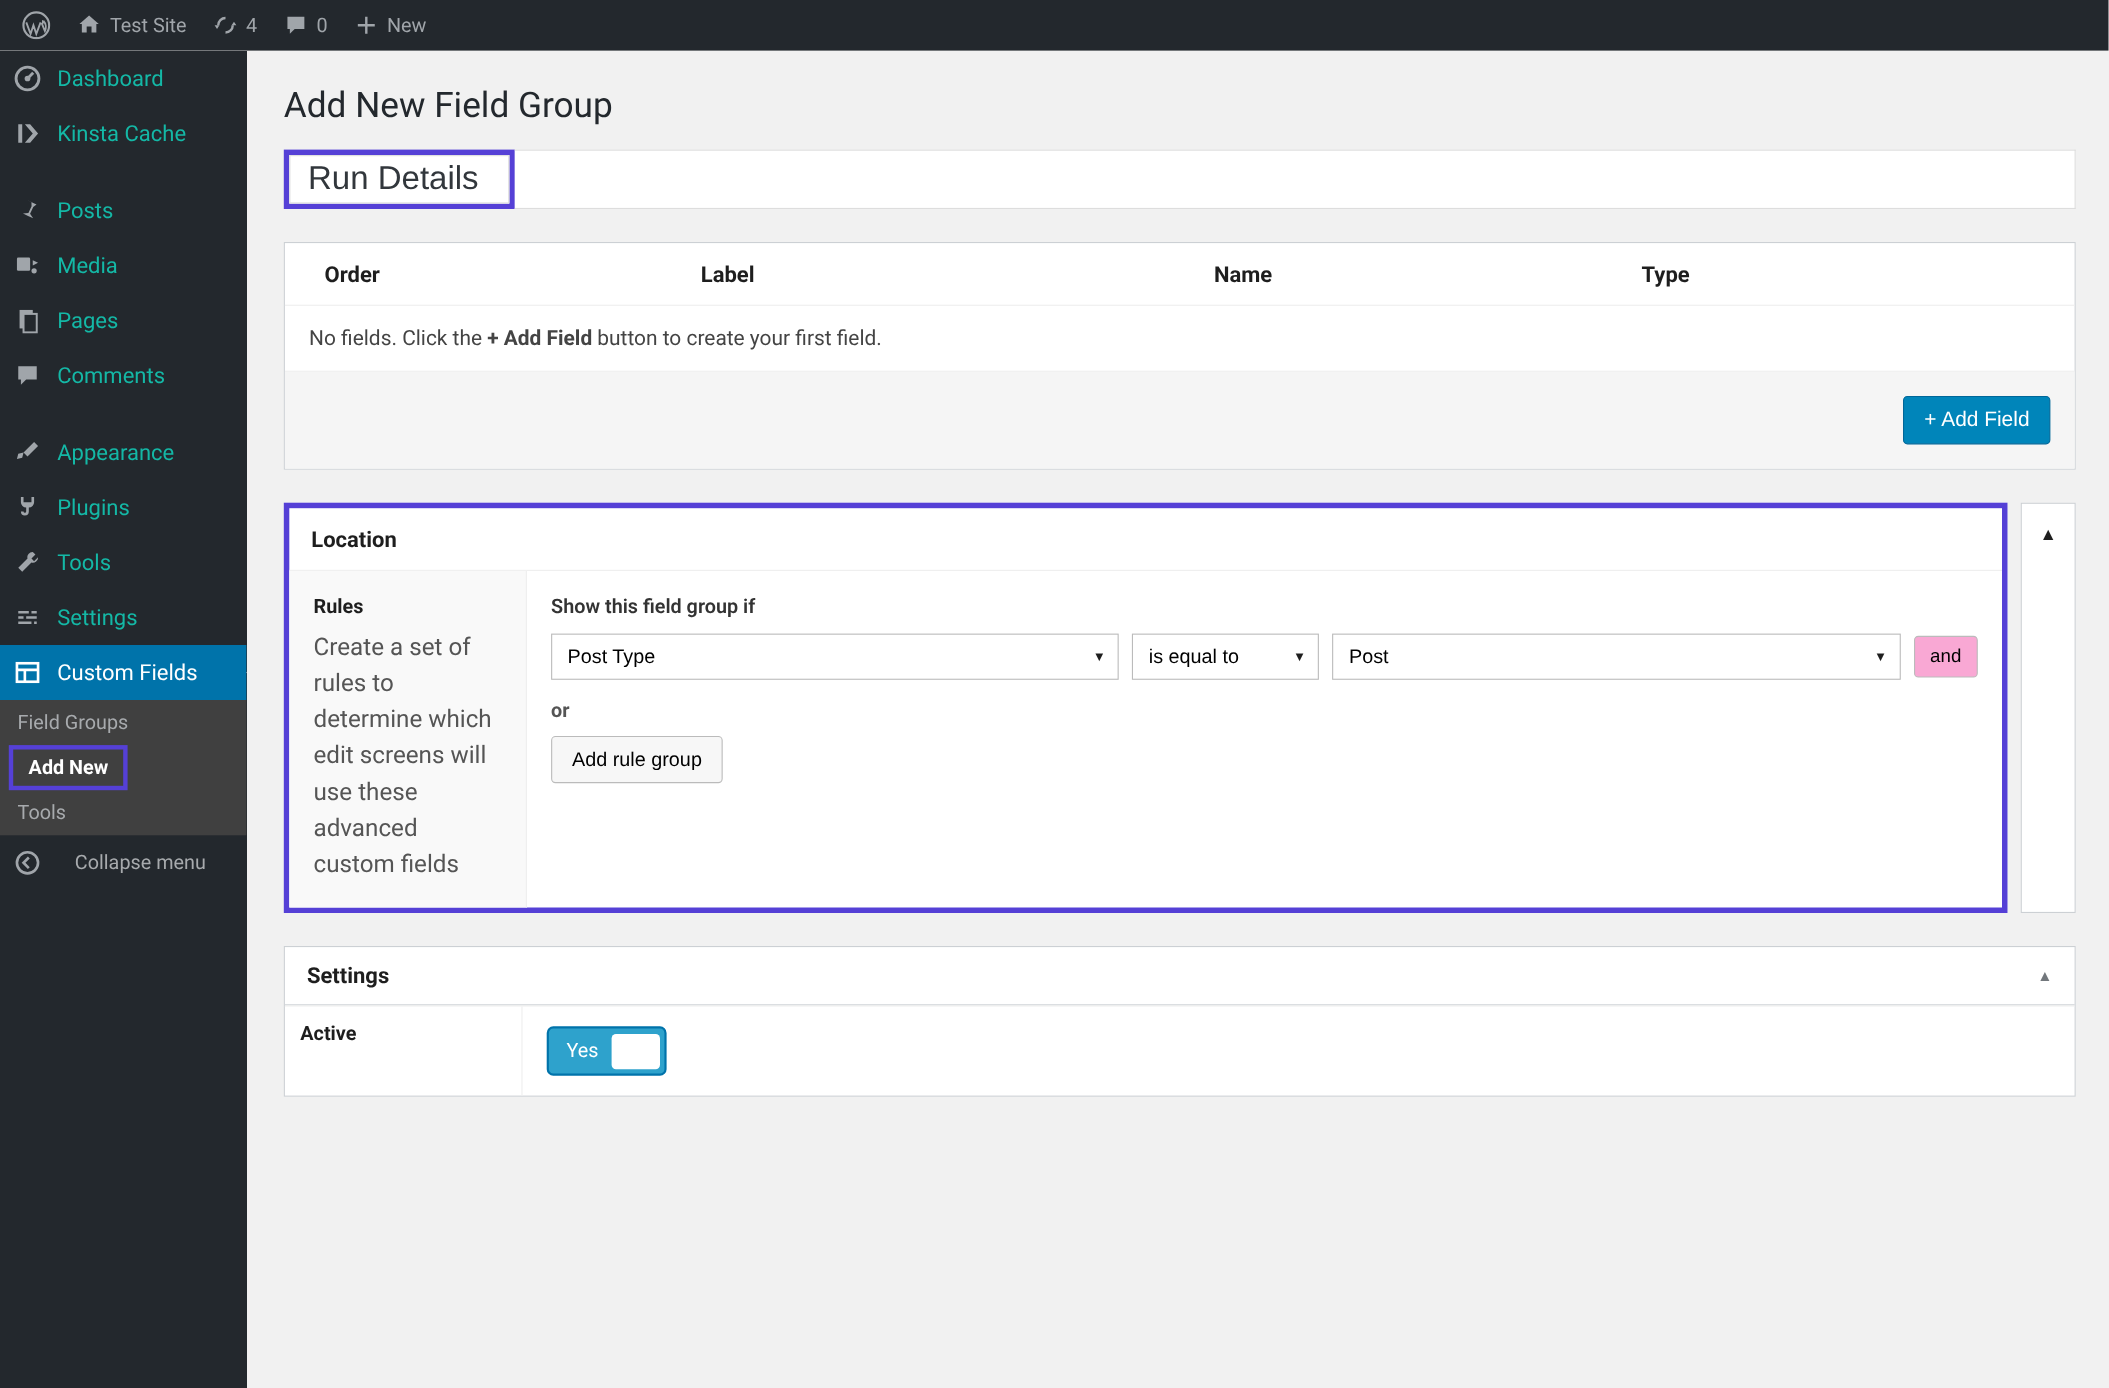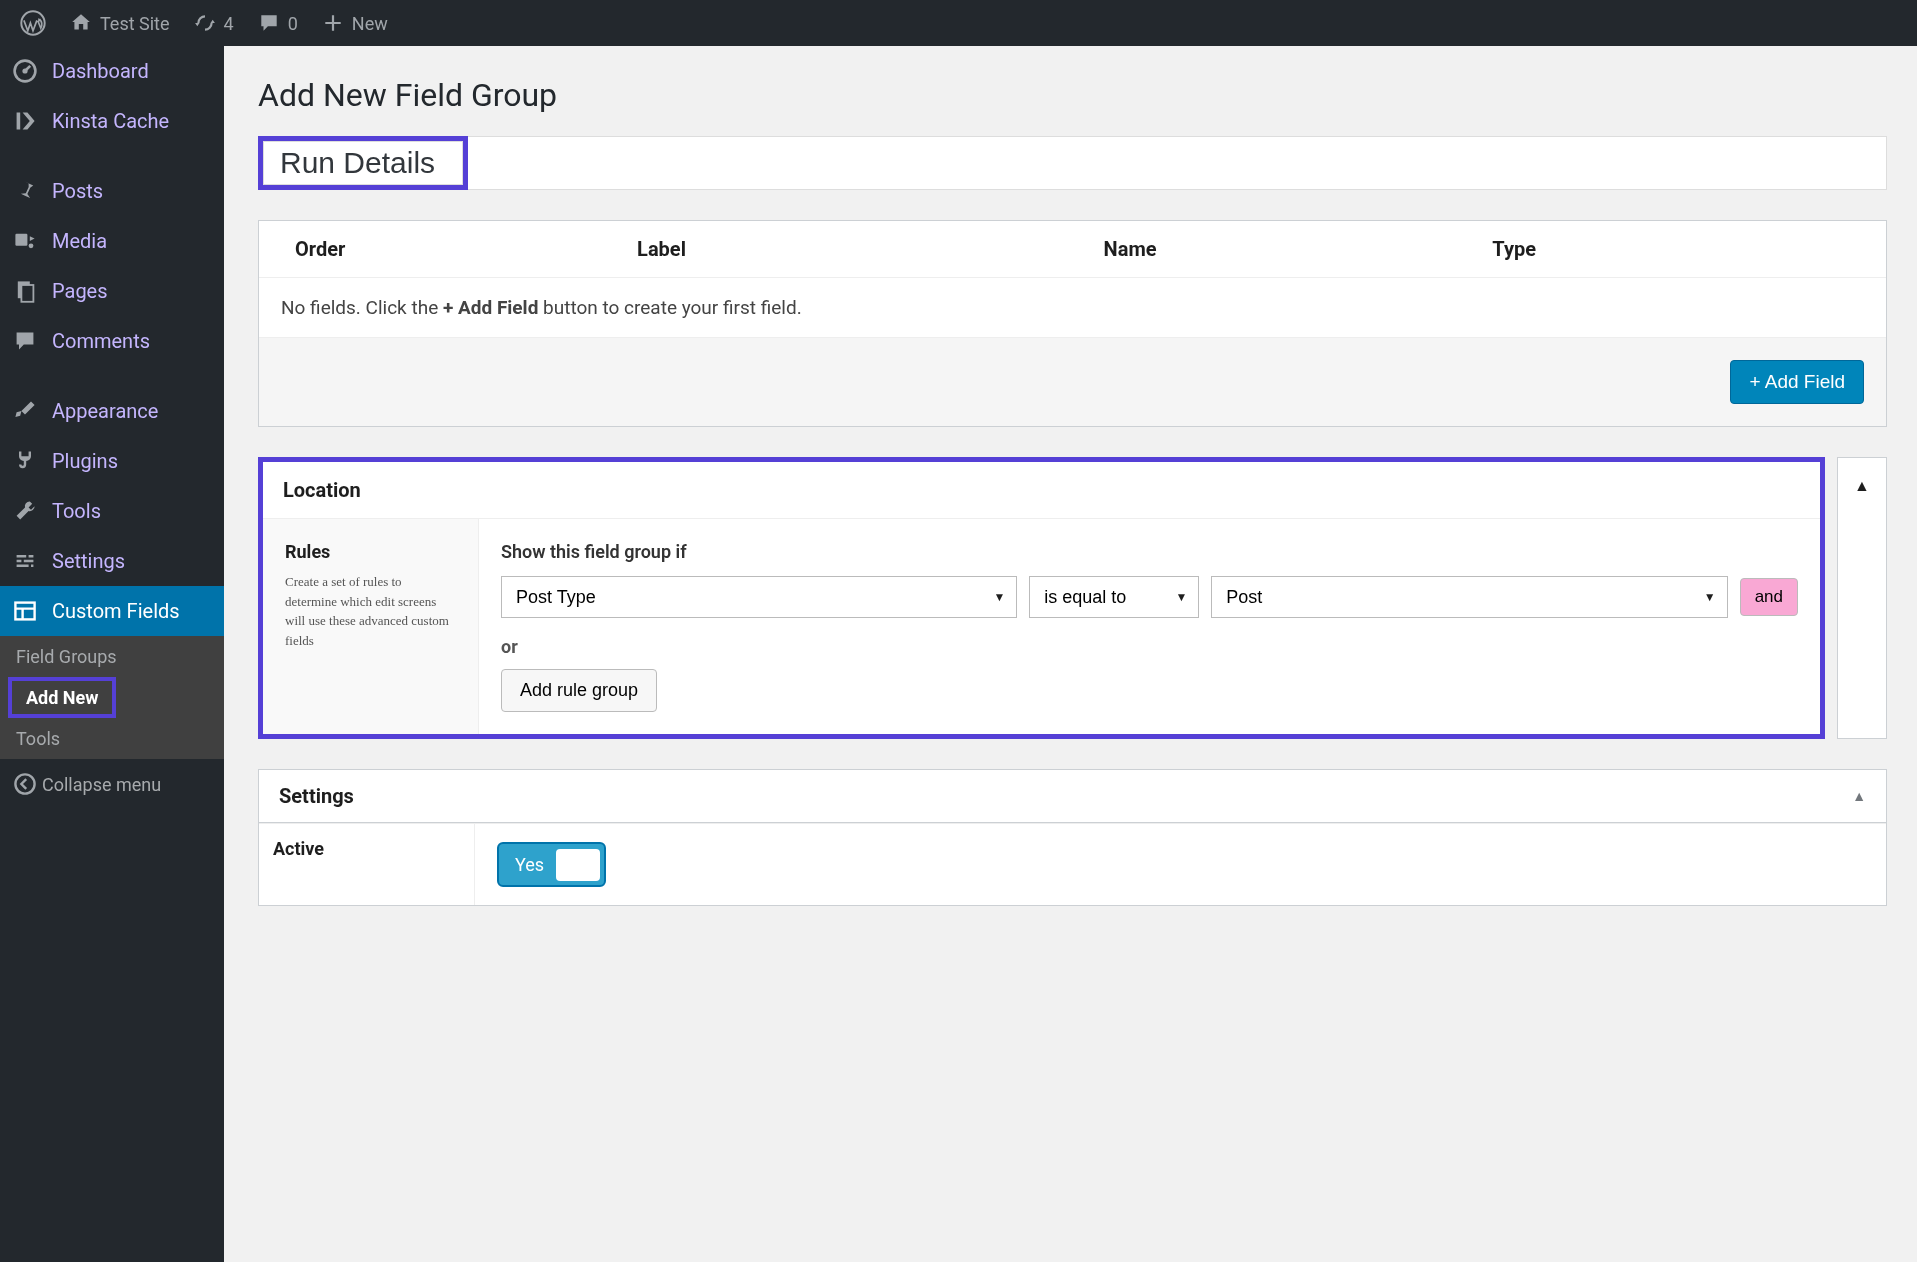--- a/index.html
+++ b/index.html
@@ -6,29 +6,29 @@
     body { font-family: -apple-system, BlinkMacSystemFont, "Segoe UI", Roboto, sans-serif; background: #f1f1f1; color: #1e1e1e; }
     
     
     .admin-bar { background: #23282d; height: 46px; display: flex; align-items: center; padding: 0 8px; color: #a0a5aa; font-size: 18px; }
     .admin-bar-item { display: flex; align-items: center; padding: 0 12px; height: 100%; cursor: pointer; gap: 8px; }
     .wp-logo { width: 26px; height: 26px; }
     .admin-bar-icon { width: 22px; height: 22px; display: inline-flex; align-items: center; justify-content: center; }
     
     
     .sidebar { position: fixed; left: 0; top: 46px; bottom: 0; width: 224px; background: #23282d; color: #eee; overflow-y: auto; }
-    .sidebar-item { display: flex; align-items: center; padding: 12px 12px; font-size: 20px; cursor: pointer; gap: 14px; color: #c4b5fd; }
+    .sidebar-item { display: flex; align-items: center; padding: 12px 12px; font-size: 20px; cursor: pointer; gap: 14px; color: #14b8a6; }
     .sidebar-item.current { background: #0073aa; color: #fff; position: relative; }
     .sidebar-item.current::after { content: ''; position: absolute; right: -8px; top: 50%; transform: translateY(-50%); border: 8px solid transparent; border-right-color: #f1f1f1; }
     .sidebar-icon { width: 26px; height: 26px; display: inline-flex; align-items: center; justify-content: center; flex-shrink: 0; }
     .sidebar-sep { height: 20px; }
     .submenu { background: #404040; }
     .submenu-item { padding: 10px 16px; font-size: 18px; color: #a7aaad; cursor: pointer; }
     .submenu-item.highlighted { border: 4px solid #5540d6; color: #fff; font-weight: 700; display: inline-block; margin-left: 8px; padding: 6px 14px; }
-    .collapse-menu { display: flex; align-items: center; gap: 4px; padding: 12px; color: #a7aaad; cursor: pointer; font-size: 18px; }
+    .collapse-menu { display: flex; align-items: center; gap: 30px; padding: 12px; color: #a7aaad; cursor: pointer; font-size: 18px; }
     
     
     .main { margin-left: 224px; padding: 30px 30px 30px 34px; }
     .page-title { font-size: 32px; font-weight: 400; color: #23282d; margin-bottom: 22px; }
     
     .title-input-wrap { border: 5px solid #5540d6; display: inline-block; margin-bottom: 30px; }
     .title-input { font-size: 30px; padding: 4px 16px; border: 1px solid #ddd; background: #fff; width: 200px; color: #32373c; }
     .title-row { display: flex; align-items: stretch; margin-bottom: 30px; }
     .title-row .title-input-wrap { margin-bottom: 0; }
     .title-row .title-rest { flex: 1; background: #fff; border: 1px solid #ddd; border-left: none; }
@@ -50,21 +50,21 @@
     .btn-add-field { background: #0085ba; color: #fff; border: 1px solid #006799; padding: 10px 18px; font-size: 19px; border-radius: 4px; cursor: pointer; }
     
     
     .location-panel-wrap { display: flex; gap: 12px; margin-bottom: 30px; }
     .location-panel { flex: 1; border: 5px solid #5540d6; background: #fff; }
     .location-header { padding: 16px 20px; border-bottom: 1px solid #eee; }
     .location-header h3 { font-size: 20px; font-weight: 700; }
     .location-body { display: flex; }
     .location-left { width: 216px; padding: 22px; border-right: 1px solid #eee; background: #f9f9f9; }
     .location-left h4 { font-size: 18px; font-weight: 700; margin-bottom: 10px; }
-    .location-left p { font-size: 13px; color: #555; line-height: 1.5; font-family: Liberation Serif, serif; }
+    .location-left p { font-size: 22px; color: #555; line-height: 1.5; }
     .location-right { flex: 1; padding: 22px; }
     .location-right .prompt { font-size: 18px; font-weight: 600; margin-bottom: 14px; color: #333; }
     .rule-row { display: flex; gap: 12px; align-items: center; margin-bottom: 18px; }
     .select-wrap { flex: 1; position: relative; }
     .select-wrap::after { content: '▼'; position: absolute; right: 12px; top: 50%; transform: translateY(-50%); font-size: 12px; pointer-events: none; }
     .select-wrap select { width: 100%; padding: 10px 32px 10px 14px; font-size: 18px; border: 1px solid #bbb; background: #fff; appearance: none; cursor: pointer; }
     .btn-and { padding: 8px 14px; border: 1px solid #bbb; background: #f9a8d4; border-radius: 4px; font-size: 17px; cursor: pointer; }
     .or-text { font-size: 18px; font-weight: 700; color: #555; margin-bottom: 12px; }
     .btn-add-rule { padding: 10px 18px; border: 1px solid #bbb; background: #f7f7f7; border-radius: 4px; font-size: 18px; cursor: pointer; }
     .location-side-toggle { width: 50px; background: #fff; border: 1px solid #ccd0d4; display: flex; align-items: flex-start; justify-content: center; padding-top: 18px; }

